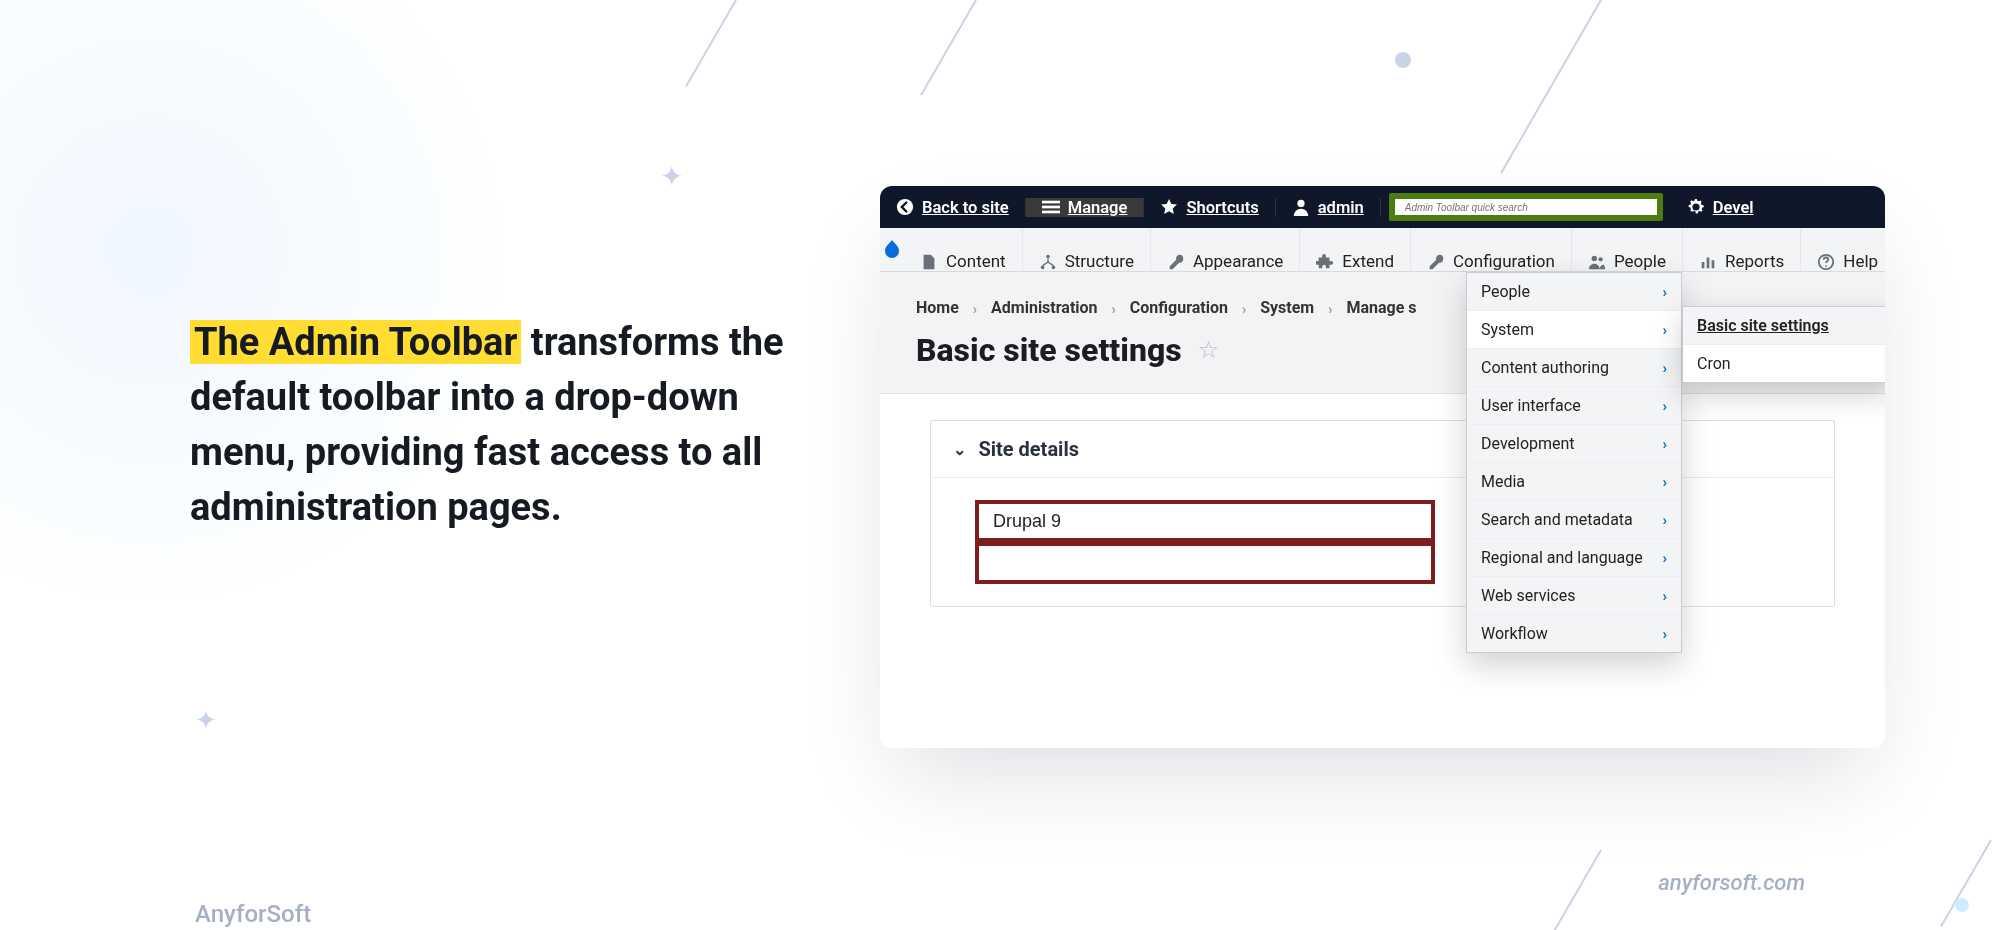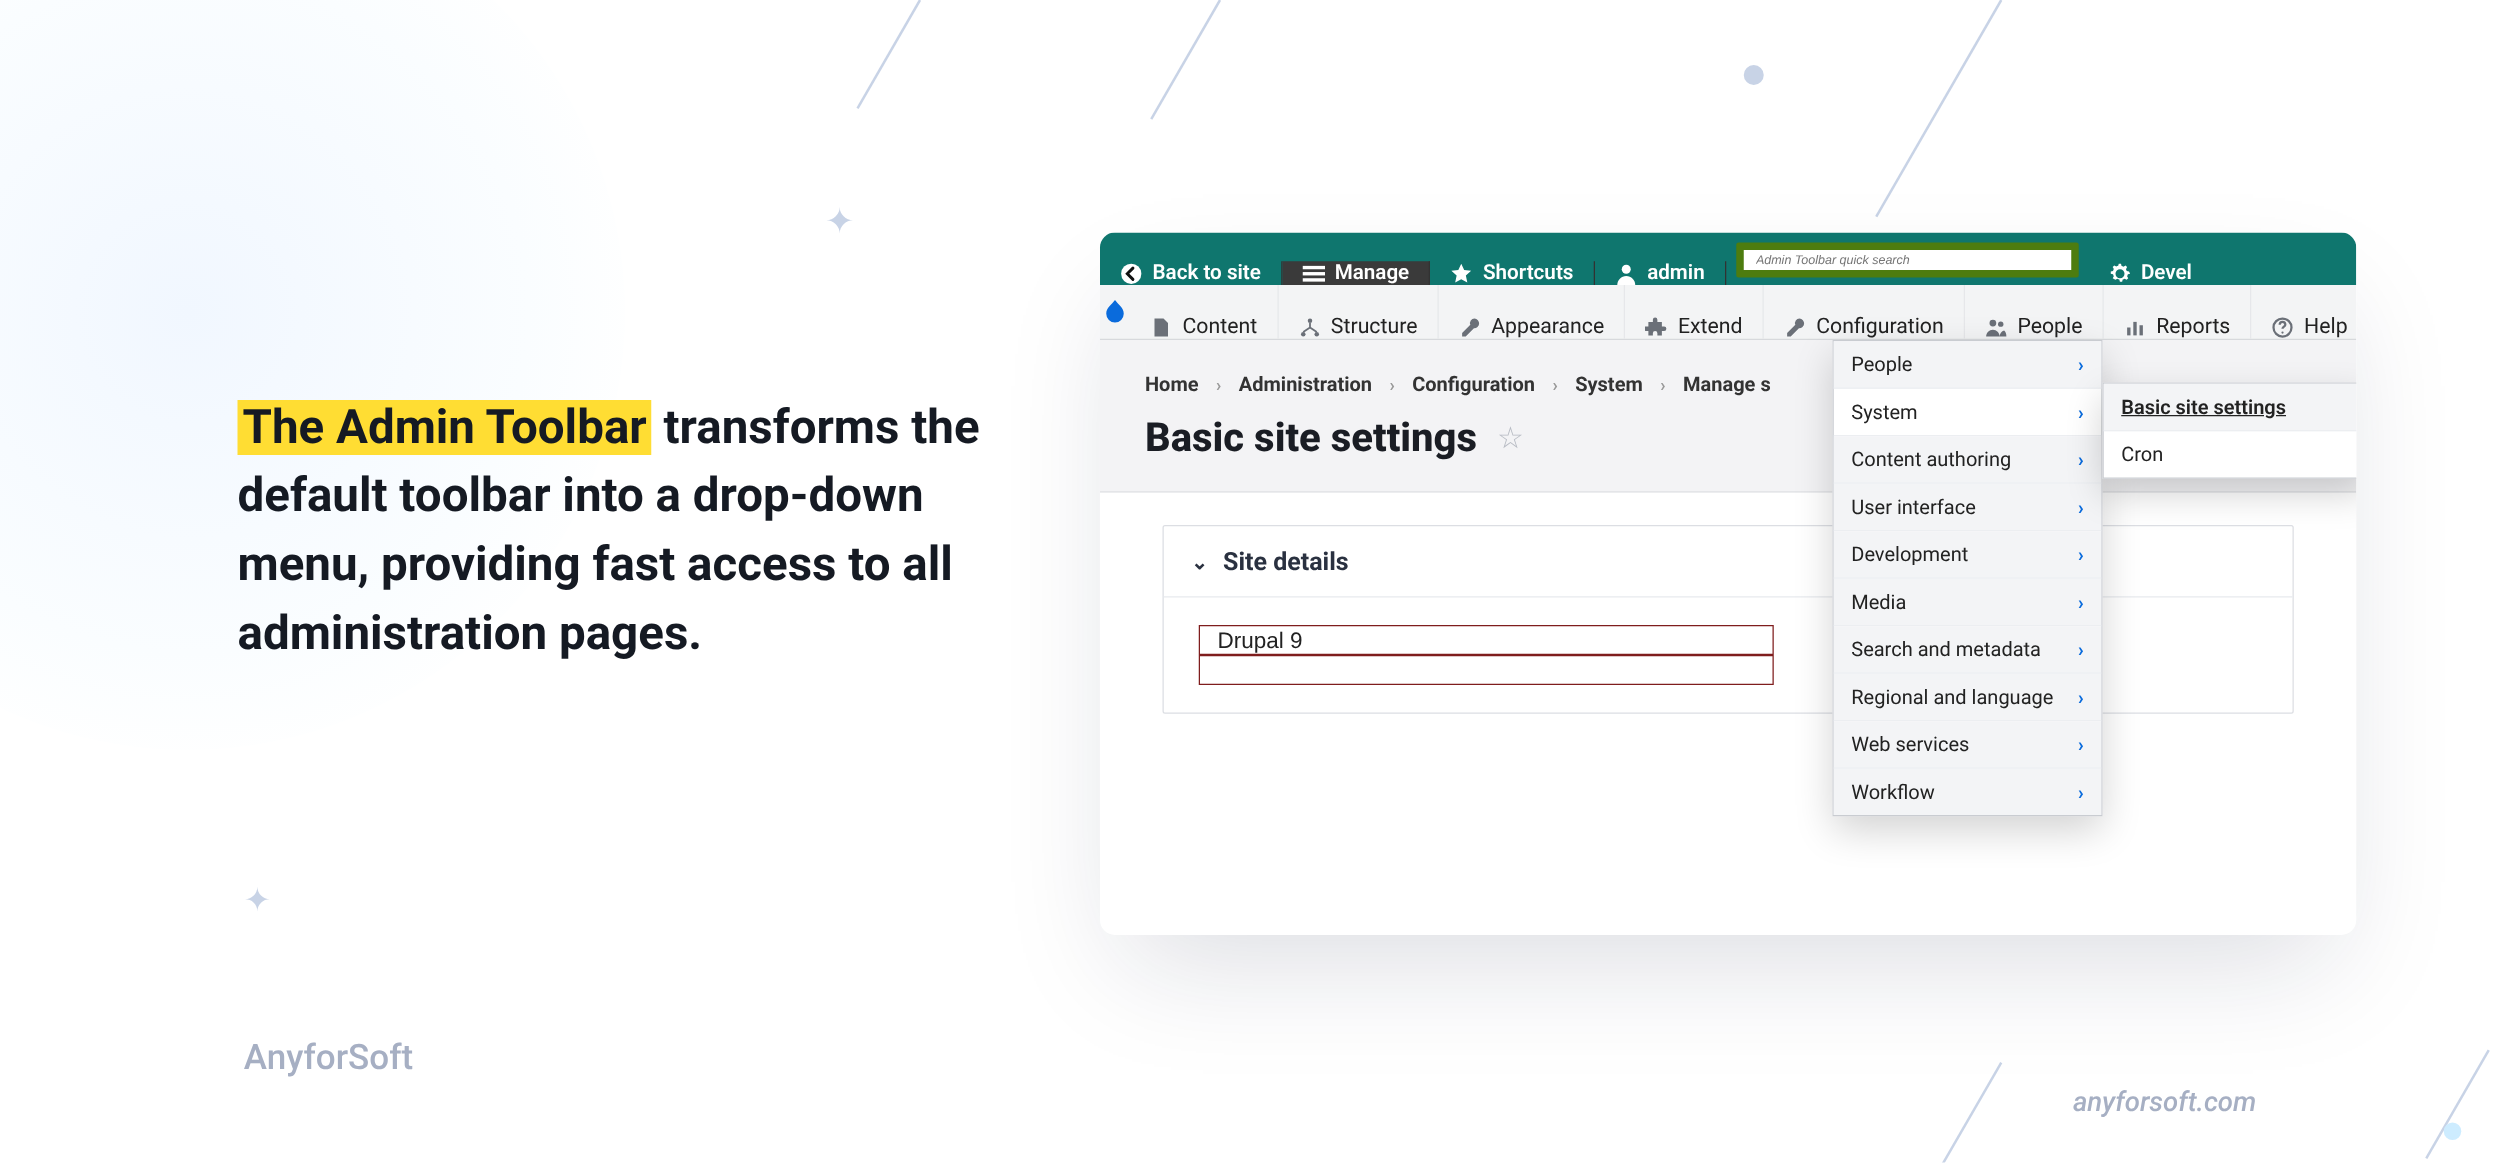--- a/index.html
+++ b/index.html
@@ -41,22 +41,22 @@
 
   
   .shot {
     position:absolute; top:186px; left:880px; width:1005px; height:562px;
     background:#fff; border-radius:12px; box-shadow:0 40px 90px -20px rgba(20,30,60,.15);
     overflow:hidden; z-index:3;
   }
 
   
   .toolbar-black {
-    height:42px; background:#0f766e; color:#fff; display:flex; align-items:flex-end;
-    font-size:16.5px; font-weight:600;
+    height:42px; background:#0f172a; color:#fff; display:flex; align-items:center;
+    font-size:16.5px; font-weight:600;text-decoration:underline;
   }
   .tb-item { display:flex; align-items:center; gap:8px; padding:0 16px; cursor:pointer; border-right:1px solid #323232;}
   .tb-item.active { background:#3a3a3a; }
   .tb-input { flex:0 0 290px; padding:6px 8px; }
   .tb-input input { width:100%; height:28px; border:6px solid #4d7c0f; background:#fff; color:#888; font-size:10px; padding:0 10px; font-style:italic; border-radius:2px;}
   .tb-icon { display:inline-flex; width:18px; height:18px; }
 
   
   .menubar {
     height:44px; background:#f3f4f5; border-bottom:1px solid #d7d9dc;
@@ -91,25 +91,25 @@
   .dd-arrow { color:#0a6bdc; font-weight:800; font-size:15px;}
 
   
   .main-panel { padding:26px 50px; }
   .details-box { border:1px solid #dcdee3; border-radius:2px; background:#fff;}
   .details-head { padding:16px 22px; border-bottom:1px solid #e8eaee; font-size:20px; font-weight:700; color:#2a3140; display:flex; align-items:center; gap:12px;}
   .details-body { padding:22px 28px;}
   .field-label { font-size:17px; font-weight:700; color:#1a1d24; margin:18px 0 8px;}
   .field-label:first-child { margin-top:0; }
   .req { color:#d61f1f; }
-  .text-input { width:460px; height:24px; border:1px solid #7f1d1d; padding:0 14px; font-size:18px; color:#222; background:#fff;}
+  .text-input { width:460px; height:42px; border:4px solid #7f1d1d; padding:0 14px; font-size:18px; color:#222; background:#fff;margin-left:16px;}
   .hint { font-size:15px; color:#555; margin-top:12px;}
 
   
-  .footer-left { position:absolute; left:195px; top:829px; color:#a6afc3; font-size:28px; font-weight:500; z-index:2;}
+  .footer-left { position:absolute; left:195px; top:900px; color:#a6afc3; font-size:24px; font-weight:500; z-index:2;}
   .footer-right { position:absolute; right:195px; top:870px; color:#a6afc3; font-size:22px; font-style:italic; font-weight:500; z-index:2;}
 </style>
 </head>
 <body>
 
 <div class="bg-blob"></div>
 <div class="bg-dash d1"></div>
 <div class="bg-dash d2"></div>
 <div class="bg-dash d3"></div>
 <div class="bg-dash d4"></div>

